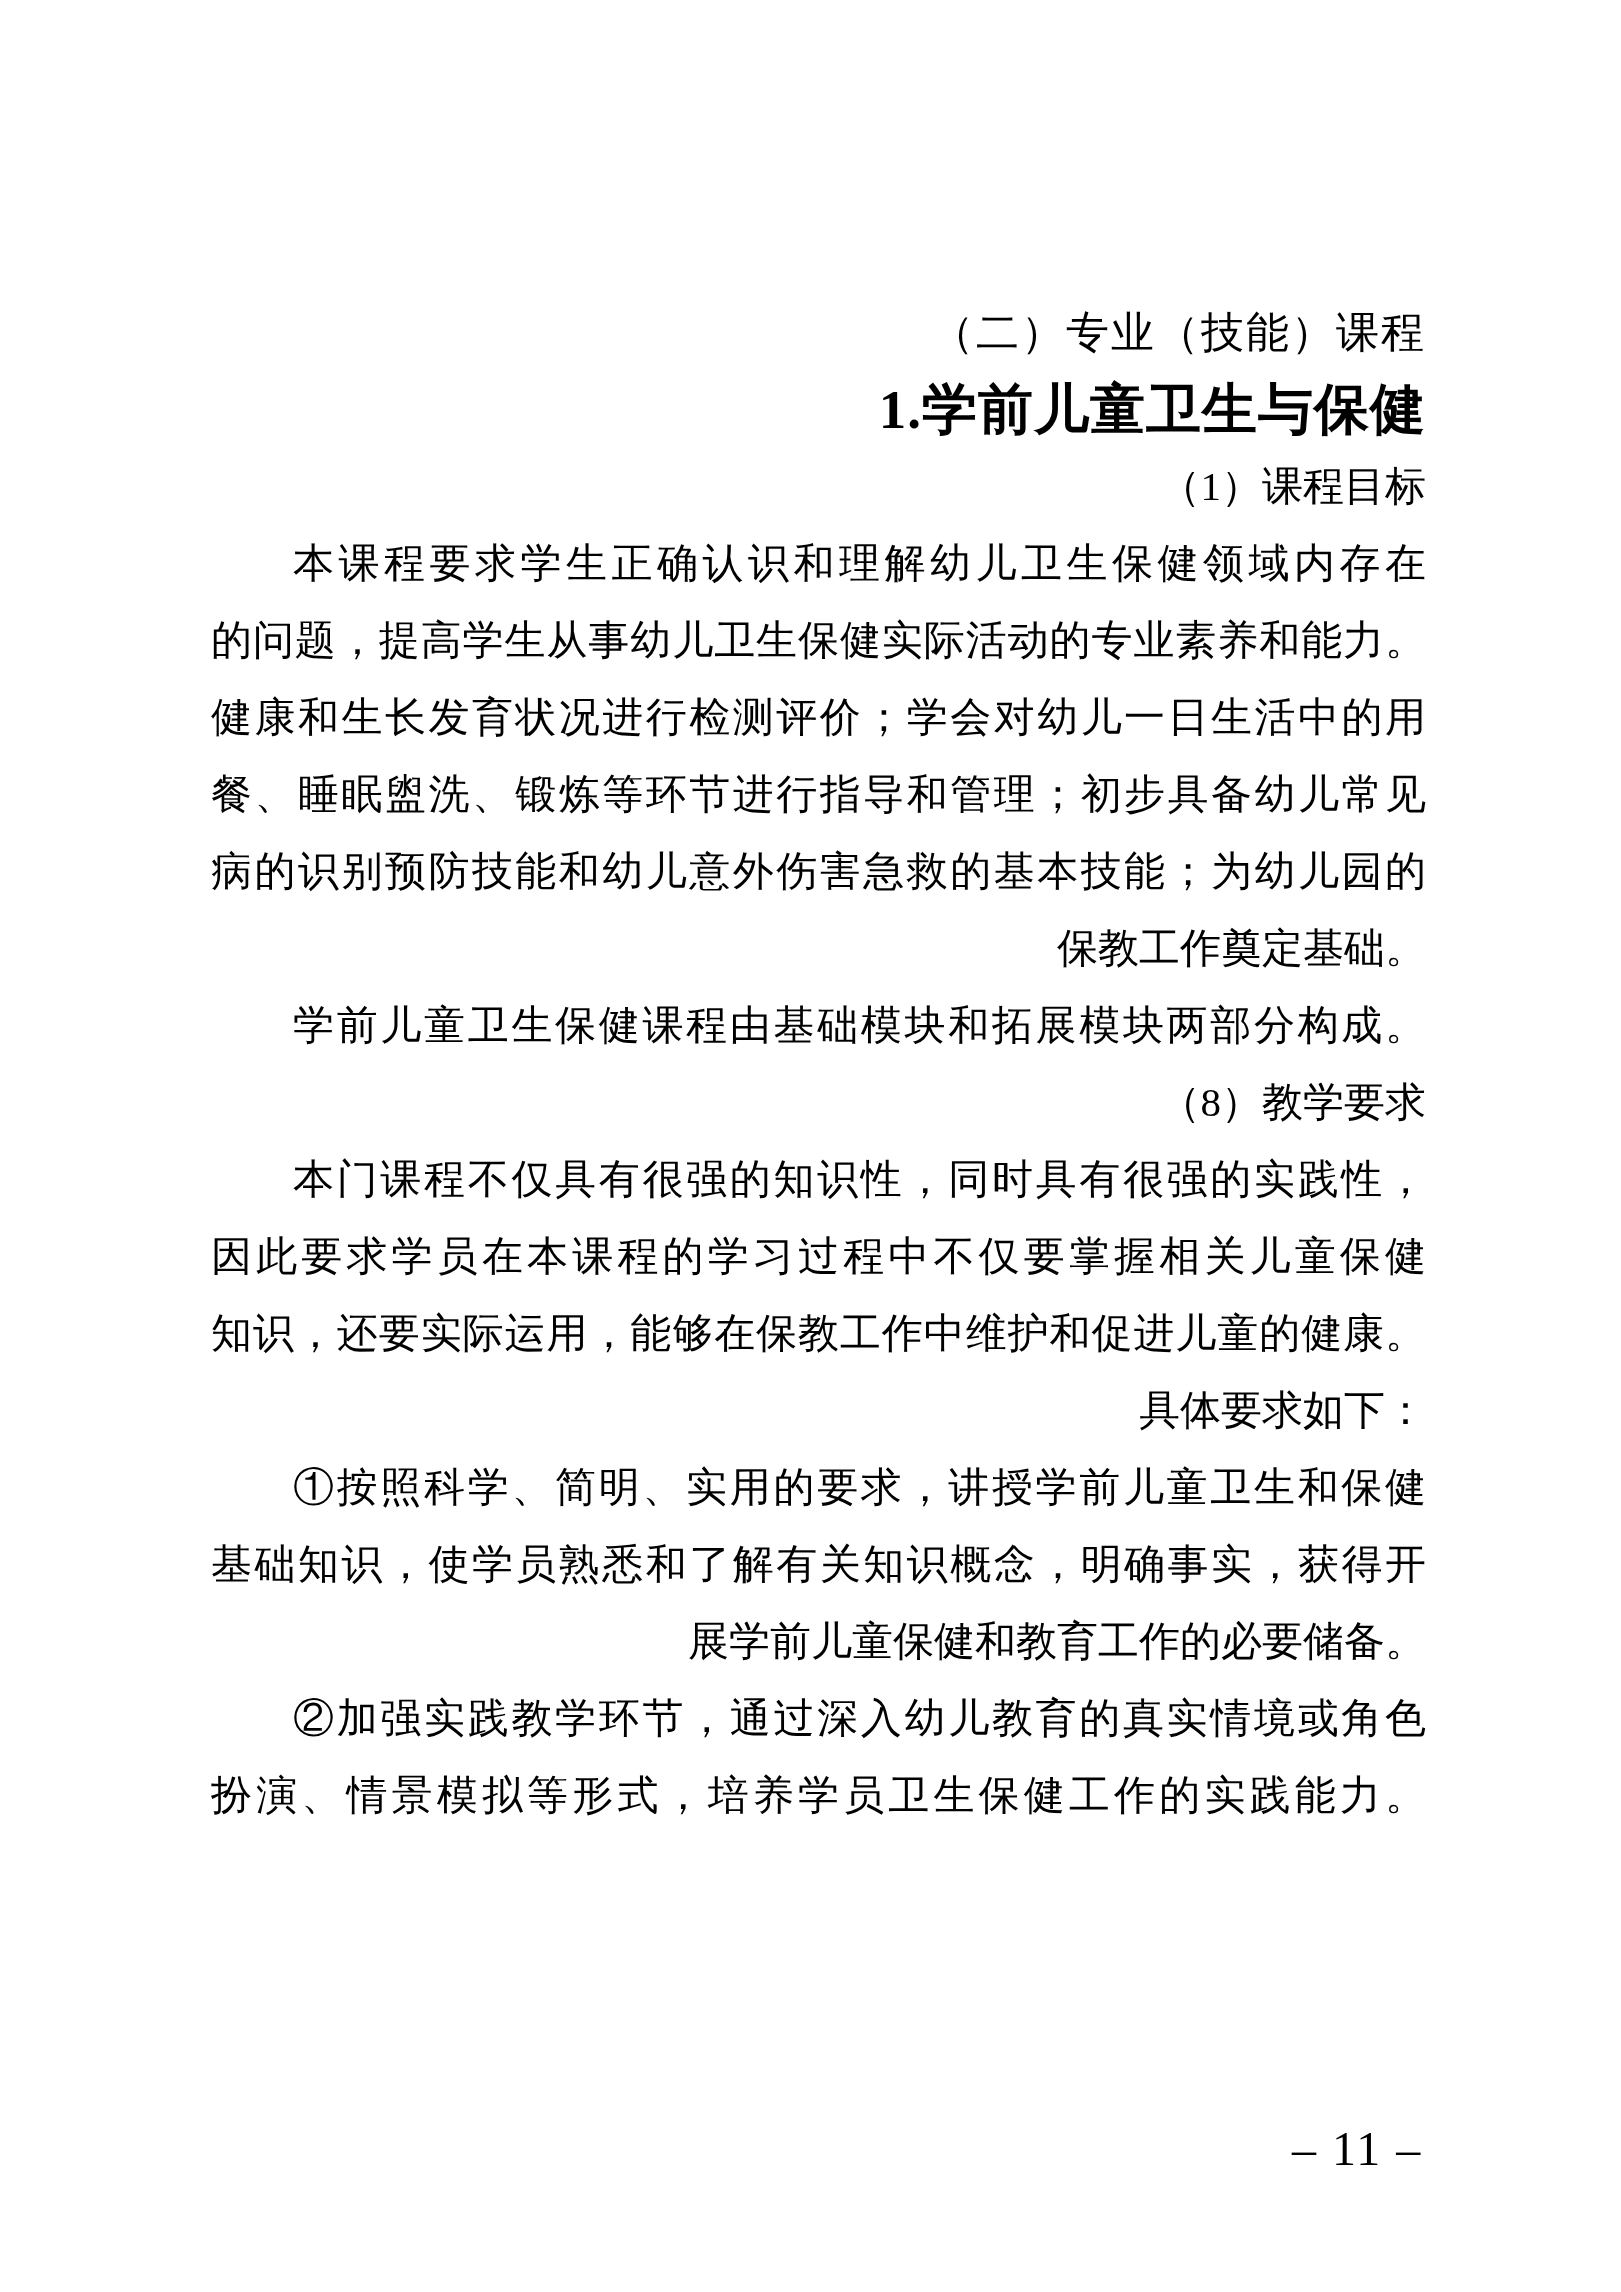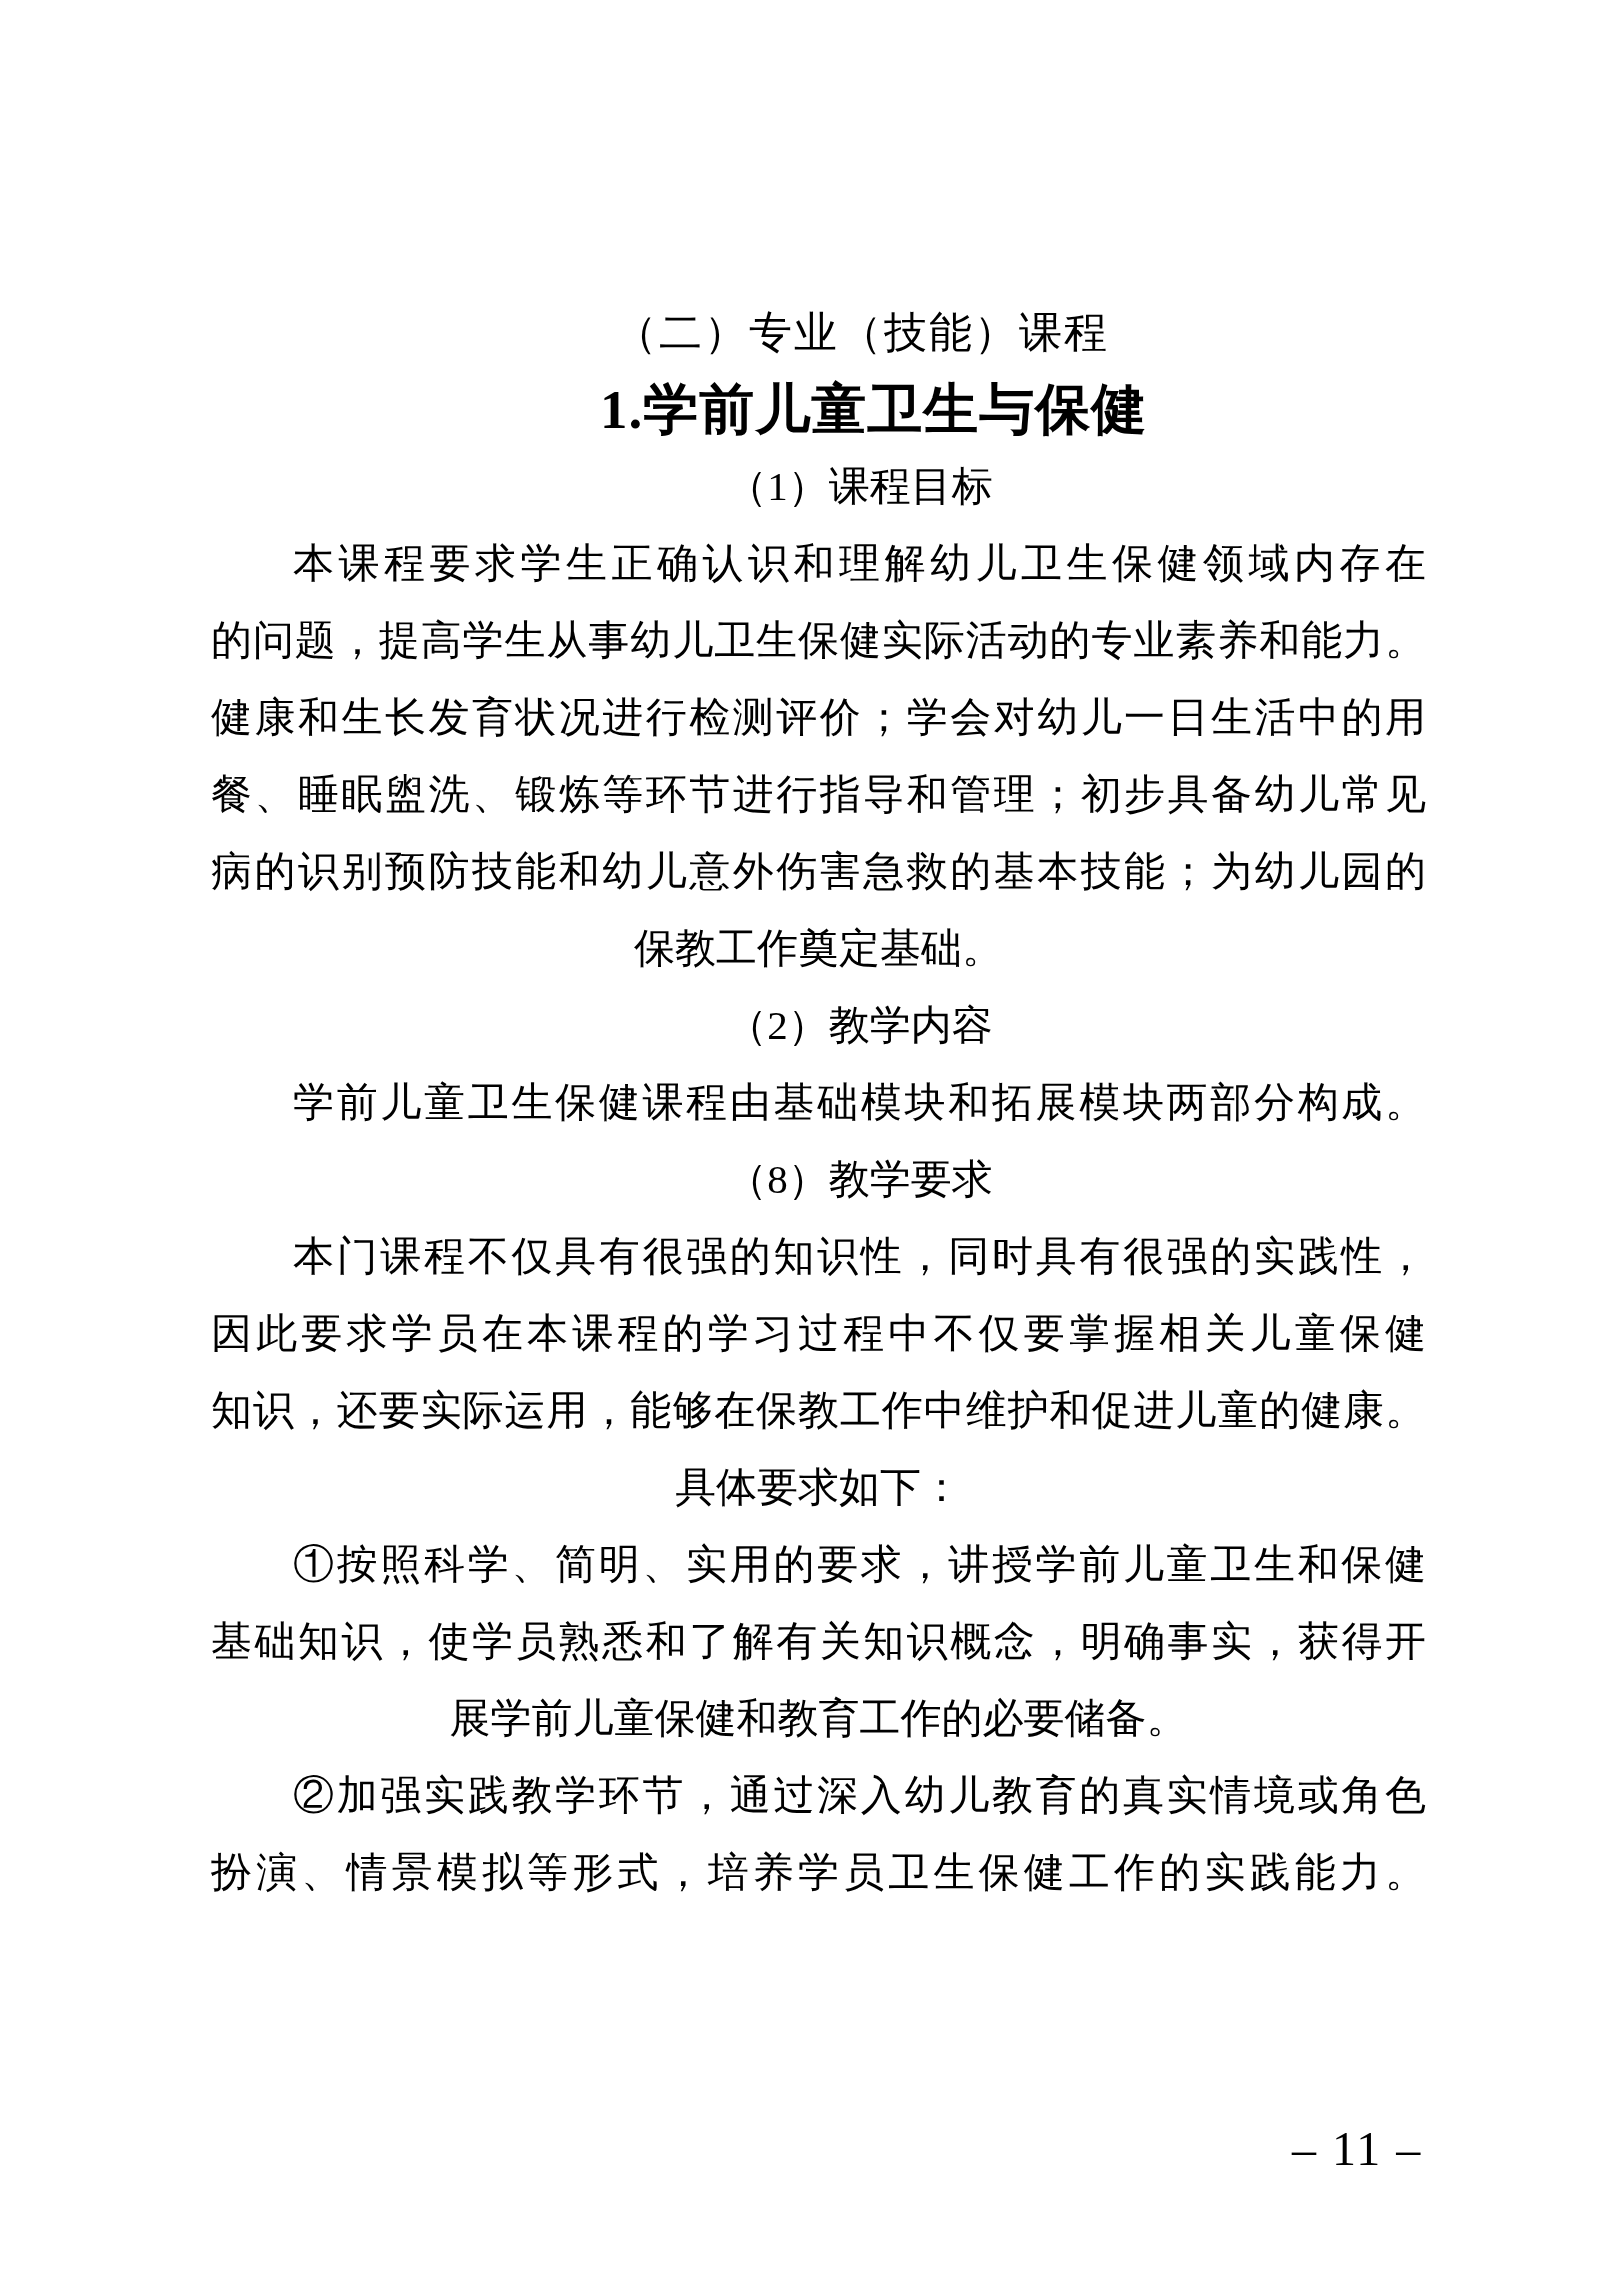--- a/index.html
+++ b/index.html
@@ -19,21 +19,21 @@
   .content {
     position: absolute;
     left: 211px;
     top: 294px;
     width: 1215px;
   }
   .line {
     font-size: 41px;
     line-height: 77px;
     height: 77px;
-    text-align: center;
+    text-align: right;
     white-space: normal;
     overflow: visible;
   }
   .indent {
     text-indent: 2em;
   }
   .full {
     text-align: justify;
     text-align-last: justify;
     text-justify: distribute;
@@ -66,21 +66,20 @@
   <div class="content">
     <div class="line indent kai">（二）专业（技能）课程</div>
     <div class="line indent hei">1.学前儿童卫生与保健</div>
     <div class="line indent">（1）课程目标</div>
     <div class="line indent full">本课程要求学生正确认识和理解幼儿卫生保健领域内存在</div>
     <div class="line full">的问题，提高学生从事幼儿卫生保健实际活动的专业素养和能力。</div>
     <div class="line full">健康和生长发育状况进行检测评价；学会对幼儿一日生活中的用</div>
     <div class="line full">餐、睡眠盥洗、锻炼等环节进行指导和管理；初步具备幼儿常见</div>
     <div class="line full">病的识别预防技能和幼儿意外伤害急救的基本技能；为幼儿园的</div>
     <div class="line">保教工作奠定基础。</div>
-    <div class="line indent">（2）教学内容</div>
     <div class="line indent full">学前儿童卫生保健课程由基础模块和拓展模块两部分构成。</div>
     <div class="line indent">（8）教学要求</div>
     <div class="line indent full">本门课程不仅具有很强的知识性，同时具有很强的实践性，</div>
     <div class="line full">因此要求学员在本课程的学习过程中不仅要掌握相关儿童保健</div>
     <div class="line full">知识，还要实际运用，能够在保教工作中维护和促进儿童的健康。</div>
     <div class="line">具体要求如下：</div>
     <div class="line indent full">①按照科学、简明、实用的要求，讲授学前儿童卫生和保健</div>
     <div class="line full">基础知识，使学员熟悉和了解有关知识概念，明确事实，获得开</div>
     <div class="line">展学前儿童保健和教育工作的必要储备。</div>
     <div class="line indent full">②加强实践教学环节，通过深入幼儿教育的真实情境或角色</div>

